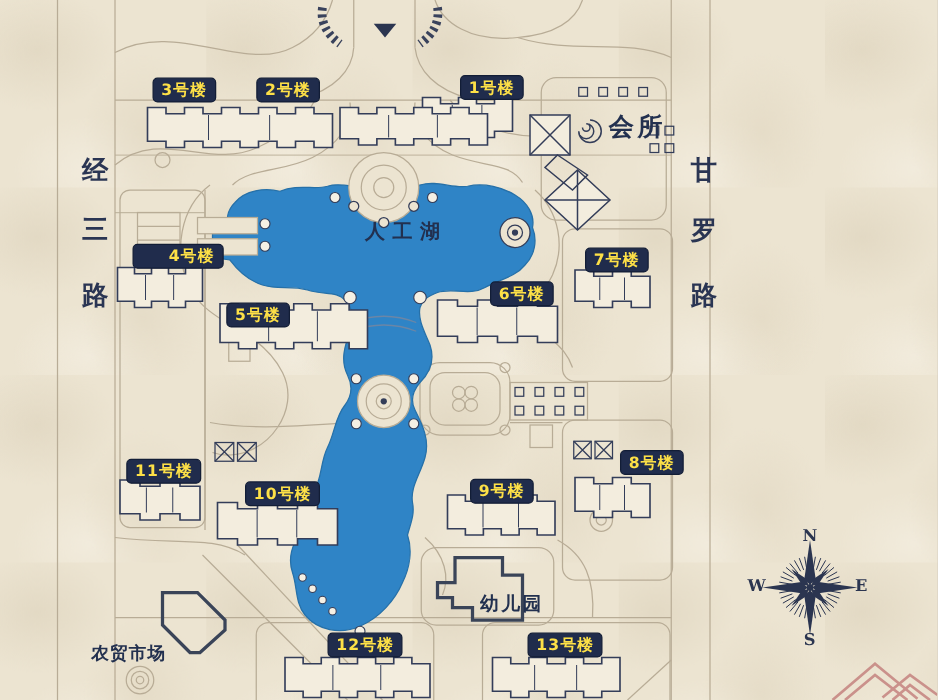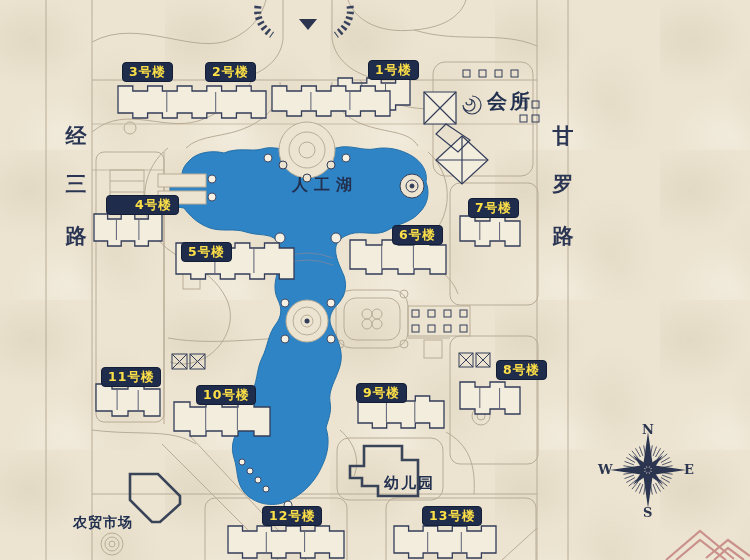--- a/index.html
+++ b/index.html
@@ -339,21 +339,21 @@
     <div class="plain-label market-label" style="left:73px;top:514px;">农贸市场</div>
 
     <div class="badge" style="left:368px;top:60px;">1号楼</div>
     <div class="badge" style="left:205px;top:62px;">2号楼</div>
     <div class="badge" style="left:122px;top:62px;">3号楼</div>
     <div class="badge" style="left:106px;top:195px;padding-left:28px;">4号楼</div>
     <div class="badge" style="left:181px;top:222px;margin-top:20px;">5号楼</div>
     <div class="badge" style="left:376px;top:225px;margin-left:16px;">6号楼</div>
     <div class="badge" style="left:468px;top:198px;">7号楼</div>
     <div class="badge" style="left:468px;top:360px;margin-left:28px;">8号楼</div>
-    <div class="badge" style="left:356px;top:383px;text-align:center;">9号楼</div>
+    <div class="badge" style="left:376px;top:383px;text-align:center;">9号楼</div>
     <div class="badge" style="left:196px;top:385px;">10号楼</div>
     <div class="badge" style="left:101px;top:367px;">11号楼</div>
     <div class="badge" style="left:262px;top:506px;">12号楼</div>
     <div class="badge" style="left:422px;top:506px;">13号楼</div>
 
     <span class="compass-letter" style="left:642px;top:422px;">N</span>
     <span class="compass-letter" style="left:684px;top:462px;">E</span>
     <span class="compass-letter" style="left:643px;top:505px;">S</span>
     <span class="compass-letter" style="left:598px;top:462px;">W</span>
   </div>

